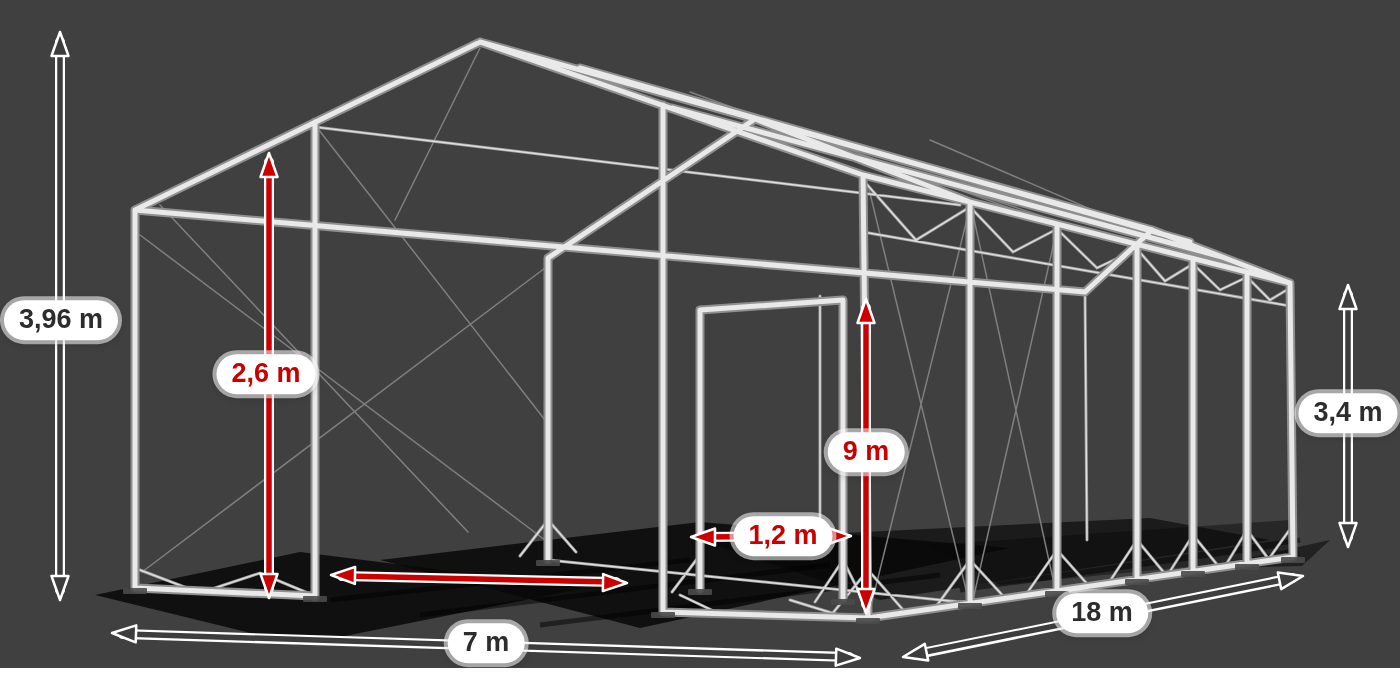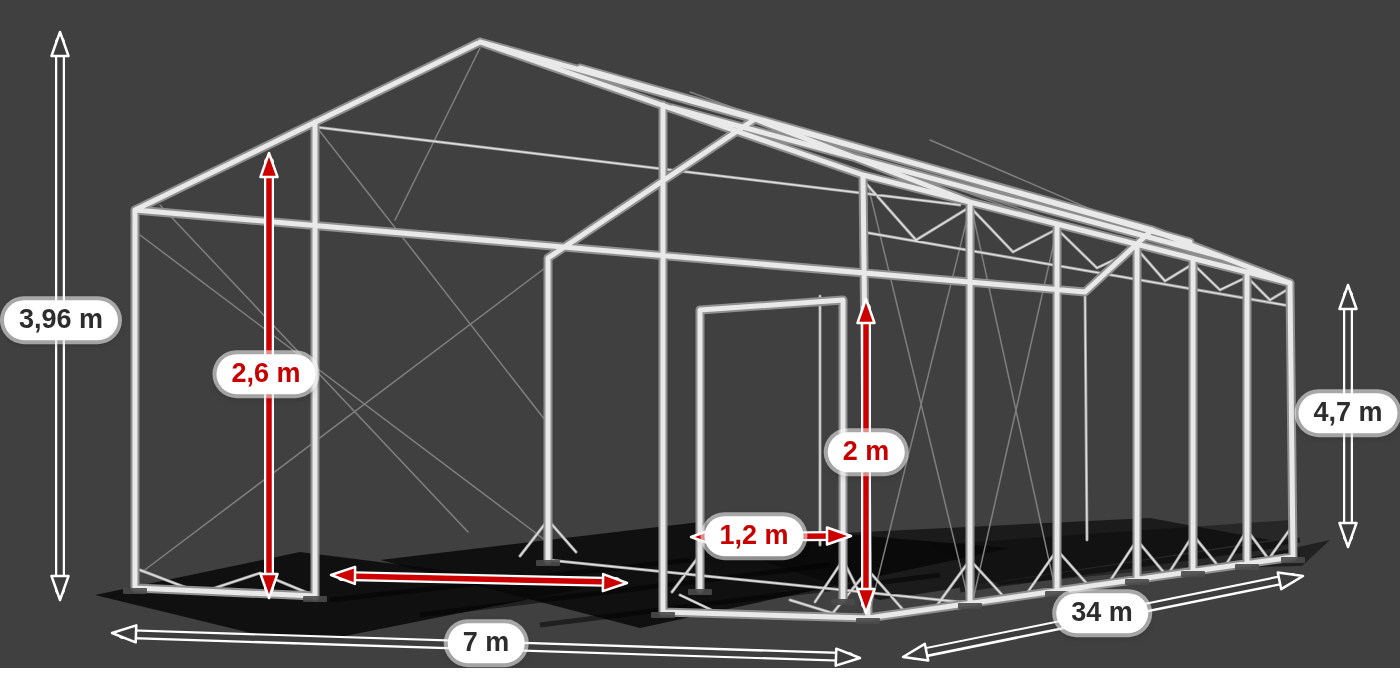--- a/index.html
+++ b/index.html
@@ -189,23 +189,23 @@
       <path class="dim-line-dark" d="M1348,305 L1348,528"></path>
       <polygon class="head-dark" points="0,0 -24,8.5 -24,-8.5" transform="translate(1348,285) rotate(-90)"></polygon>
       <polygon class="head-dark" points="0,0 -24,8.5 -24,-8.5" transform="translate(1348,547) rotate(90)"></polygon>
     </g>
   </svg>
 
   <div class="dim-label" style="left:61px;top:320px">3,96 m</div>
 
   <div class="dim-label red" style="left:266px;top:374px">2,6 m</div>
 
-  <div class="dim-label red" style="left:866px;top:452px">2 m</div>
-
-  <div class="dim-label red" style="left:754px;top:536px">1,2 m</div>
+  <div class="dim-label red" style="left:866px;top:452px">9 m</div>
+
+  <div class="dim-label red" style="left:783px;top:536px">1,2 m</div>
 
 
   <div class="dim-label" style="left:486px;top:643px">7 m</div>
 
-  <div class="dim-label" style="left:1102px;top:613px">34 m</div>
-
-  <div class="dim-label" style="left:1348px;top:413px">4,7 m</div>
+  <div class="dim-label" style="left:1102px;top:613px">18 m</div>
+
+  <div class="dim-label" style="left:1348px;top:413px">3,4 m</div>
 </div>
 
 </body></html>

